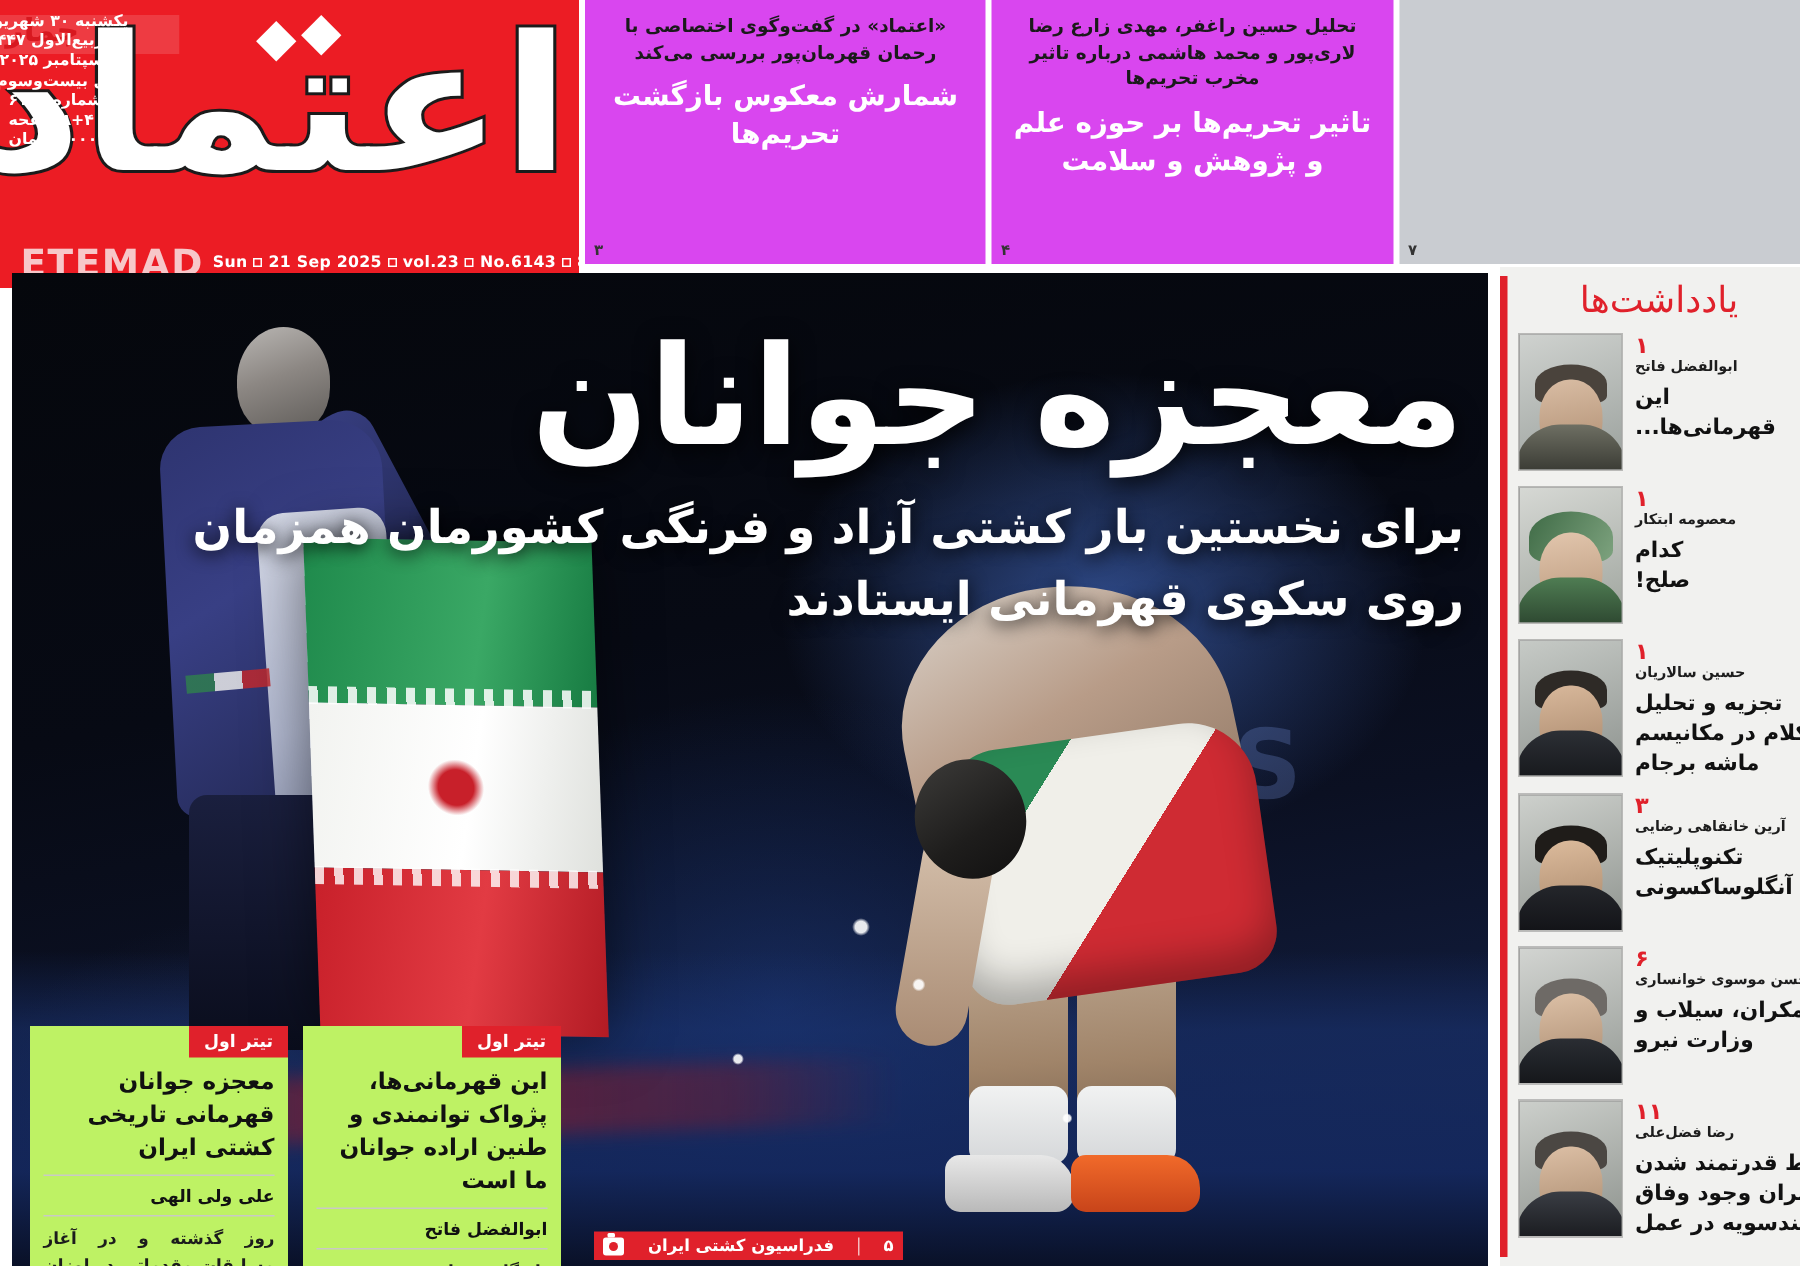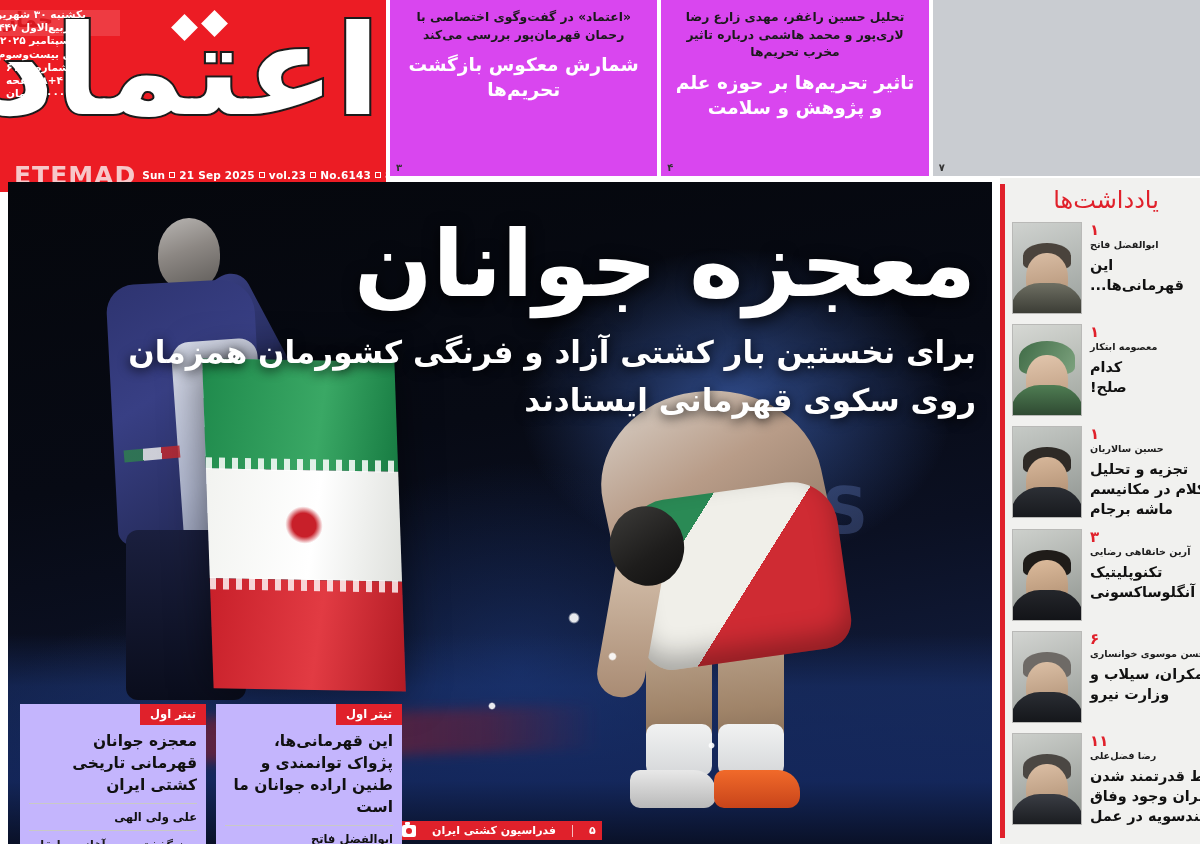--- a/index.html
+++ b/index.html
@@ -428,26 +428,25 @@
   .cards {
     position: absolute;
     left: 12px; bottom: 0;
     width: 382px; height: 160px;
     display: flex; flex-direction: row-reverse;
     gap: 10px;
     z-index: 8;
   }
   .card {
     position: relative;
-    width: 186px;
-    background: #c4b5fd;
+    width: 172px;
+    background: #bef264;
     padding: 26px 9px 6px 9px;
     direction: rtl;
     overflow: hidden;
-    margin-top: 20px;
   }
   .card-flag {
     position: absolute;
     right: 0; top: 0;
     background: #e0212b;
     color: #ffffff;
     font-size: 11.5px;
     font-weight: bold;
     padding: 3px 10px 4px 10px;
     letter-spacing: -0.2px;

